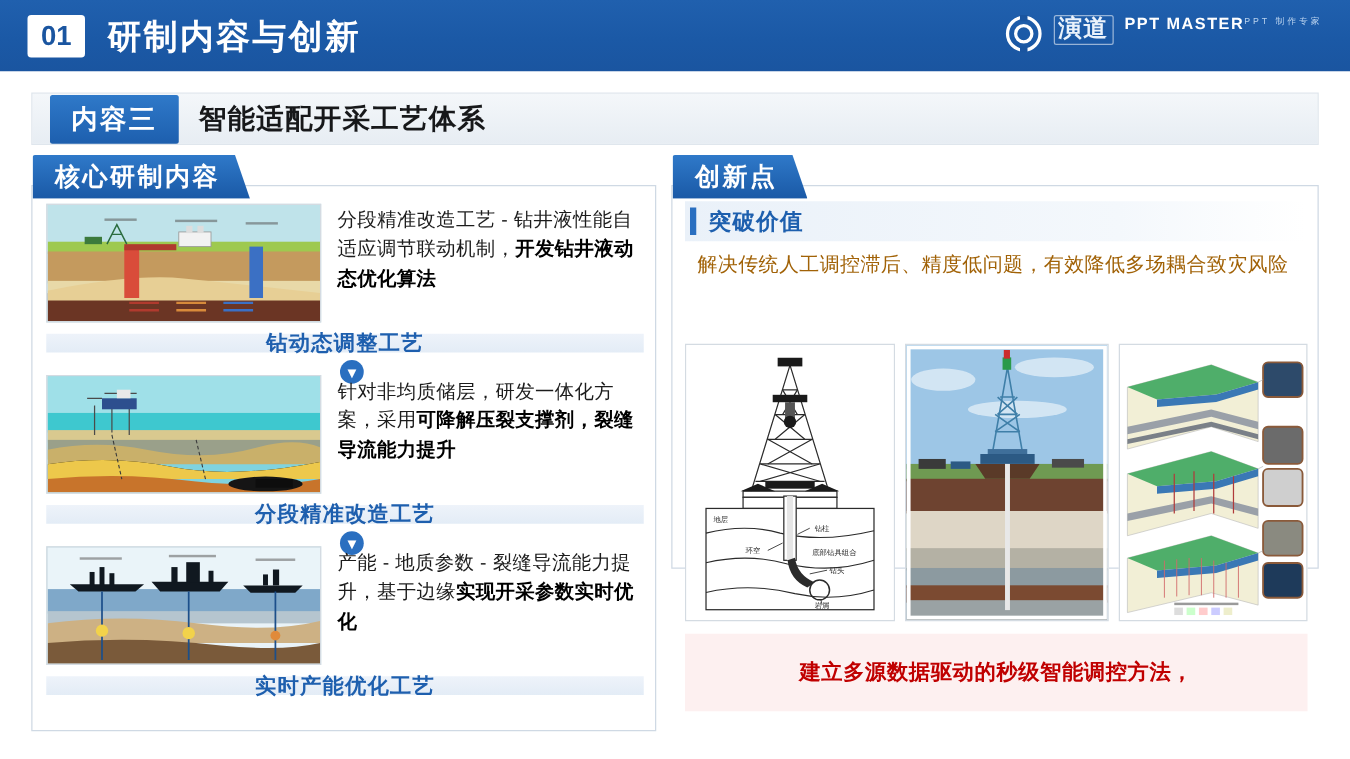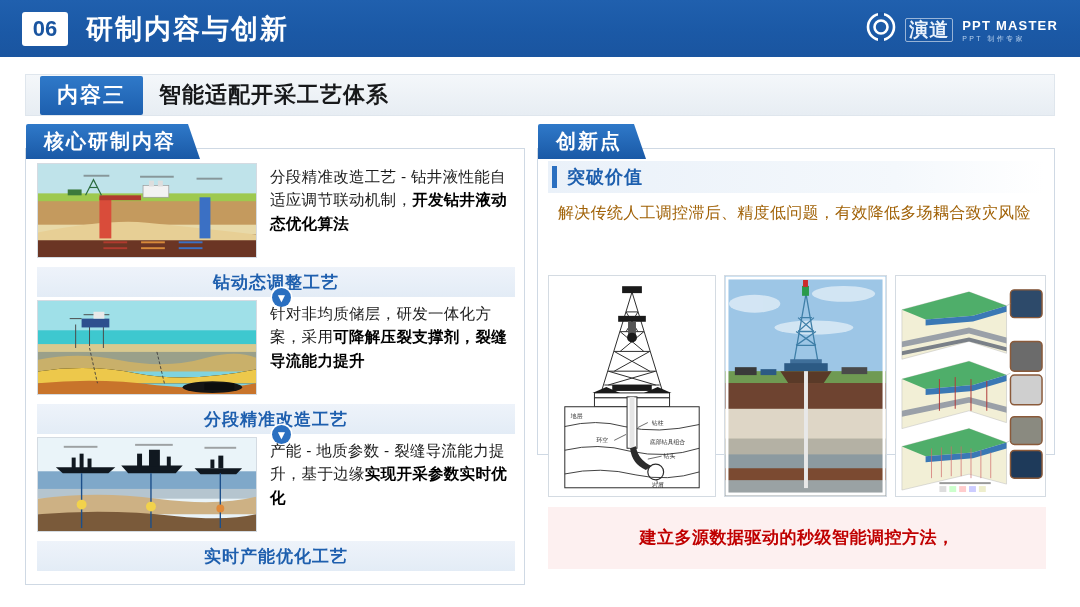--- a/index.html
+++ b/index.html
@@ -23,30 +23,30 @@
     background:#ffffff; border-radius:3px;
     display:flex; align-items:center; justify-content:center;
     color:#1a55a0; font-size:22px; font-weight:bold; letter-spacing:0px;
   }
   .hdr-title {
     margin-left:18px; color:#ffffff; font-size:27px; font-weight:bold;
     letter-spacing:2px;
   }
   .logo-wrap {
     position:absolute; right:22px; top:12px;
-    display:flex; align-items:flex-end; gap:9px;
+    display:flex; align-items:flex-start; gap:9px;
   }
   .logo-mark { width:30px; height:30px; position:relative; }
   .logo-mark svg { display:block; }
   .logo-cn {
     color:#eaf2fb; font-size:19px; font-weight:bold; letter-spacing:1px;
     border:1.5px solid rgba(255,255,255,.55); padding:0 3px; line-height:22px;
     border-radius:2px;
   }
-  .logo-en { display:flex; flex-direction:column; line-height:1.05; }
+  .logo-en { display:flex; flex-direction:row; line-height:1.05; }
   .logo-en-main { color:#ffffff; font-size:13px; font-weight:bold; letter-spacing:1.2px; }
   .logo-en-sub  { color:#b9d2ee; font-size:7px; letter-spacing:2.4px; margin-top:2px;}
 
   
   .banner {
     position:absolute; left:25px; top:74px; width:1030px; height:42px;
     background: linear-gradient(180deg,#f4f7fa 0%, #e7edf3 100%);
     border:1px solid #dfe6ed;
     display:flex; align-items:center;
   }
@@ -87,21 +87,21 @@
     border:1px solid #d4dbe2; overflow:hidden; position:relative;
     background:#cfe3ea;
   }
   .row-txt {
     margin-left:13px; font-size:15.5px; color:#1c1c1c; line-height:1.5;
     letter-spacing:.3px; padding-top:2px;
   }
   .row-txt b { font-weight:bold; color:#000; }
 
   .proc {
-    position:absolute; left:11px; width:478px; height:30px;
+    position:absolute; left:11px; width:478px; height:15px;
     background: linear-gradient(180deg,#eef3fa 0%, #e3ecf6 100%);
     display:flex; align-items:center; justify-content:center;
     color:#1e5fae; font-size:17px; font-weight:bold; letter-spacing:1px;
   }
   .arrow {
     position:absolute; left:246px; width:19px; height:19px;
     border-radius:50%; background:#2a6fc0;
     display:flex; align-items:center; justify-content:center;
     color:#fff; font-size:12px; line-height:1;
     box-shadow:0 0 0 1.5px #ffffff;
@@ -136,21 +136,21 @@
 
   
   svg.art { display:block; width:100%; height:100%; }
 </style>
 </head>
 <body>
 
 <div id="slide">
 
   <div class="header">
-    <div class="hdr-num">06</div>
+    <div class="hdr-num">01</div>
     <div class="hdr-title">研制内容与创新</div>
 
     <div class="logo-wrap">
       <div class="logo-mark">
         <svg viewBox="0 0 30 30" class="art">
           <circle cx="15" cy="15" r="13" fill="none" stroke="#ffffff" stroke-width="2.6"></circle>
           <circle cx="15" cy="15" r="6.5" fill="none" stroke="#ffffff" stroke-width="2.6"></circle>
           <rect x="12" y="0" width="6" height="5" fill="#1a55a0"></rect>
           <rect x="12" y="25" width="6" height="5" fill="#1a55a0"></rect>
         </svg>

